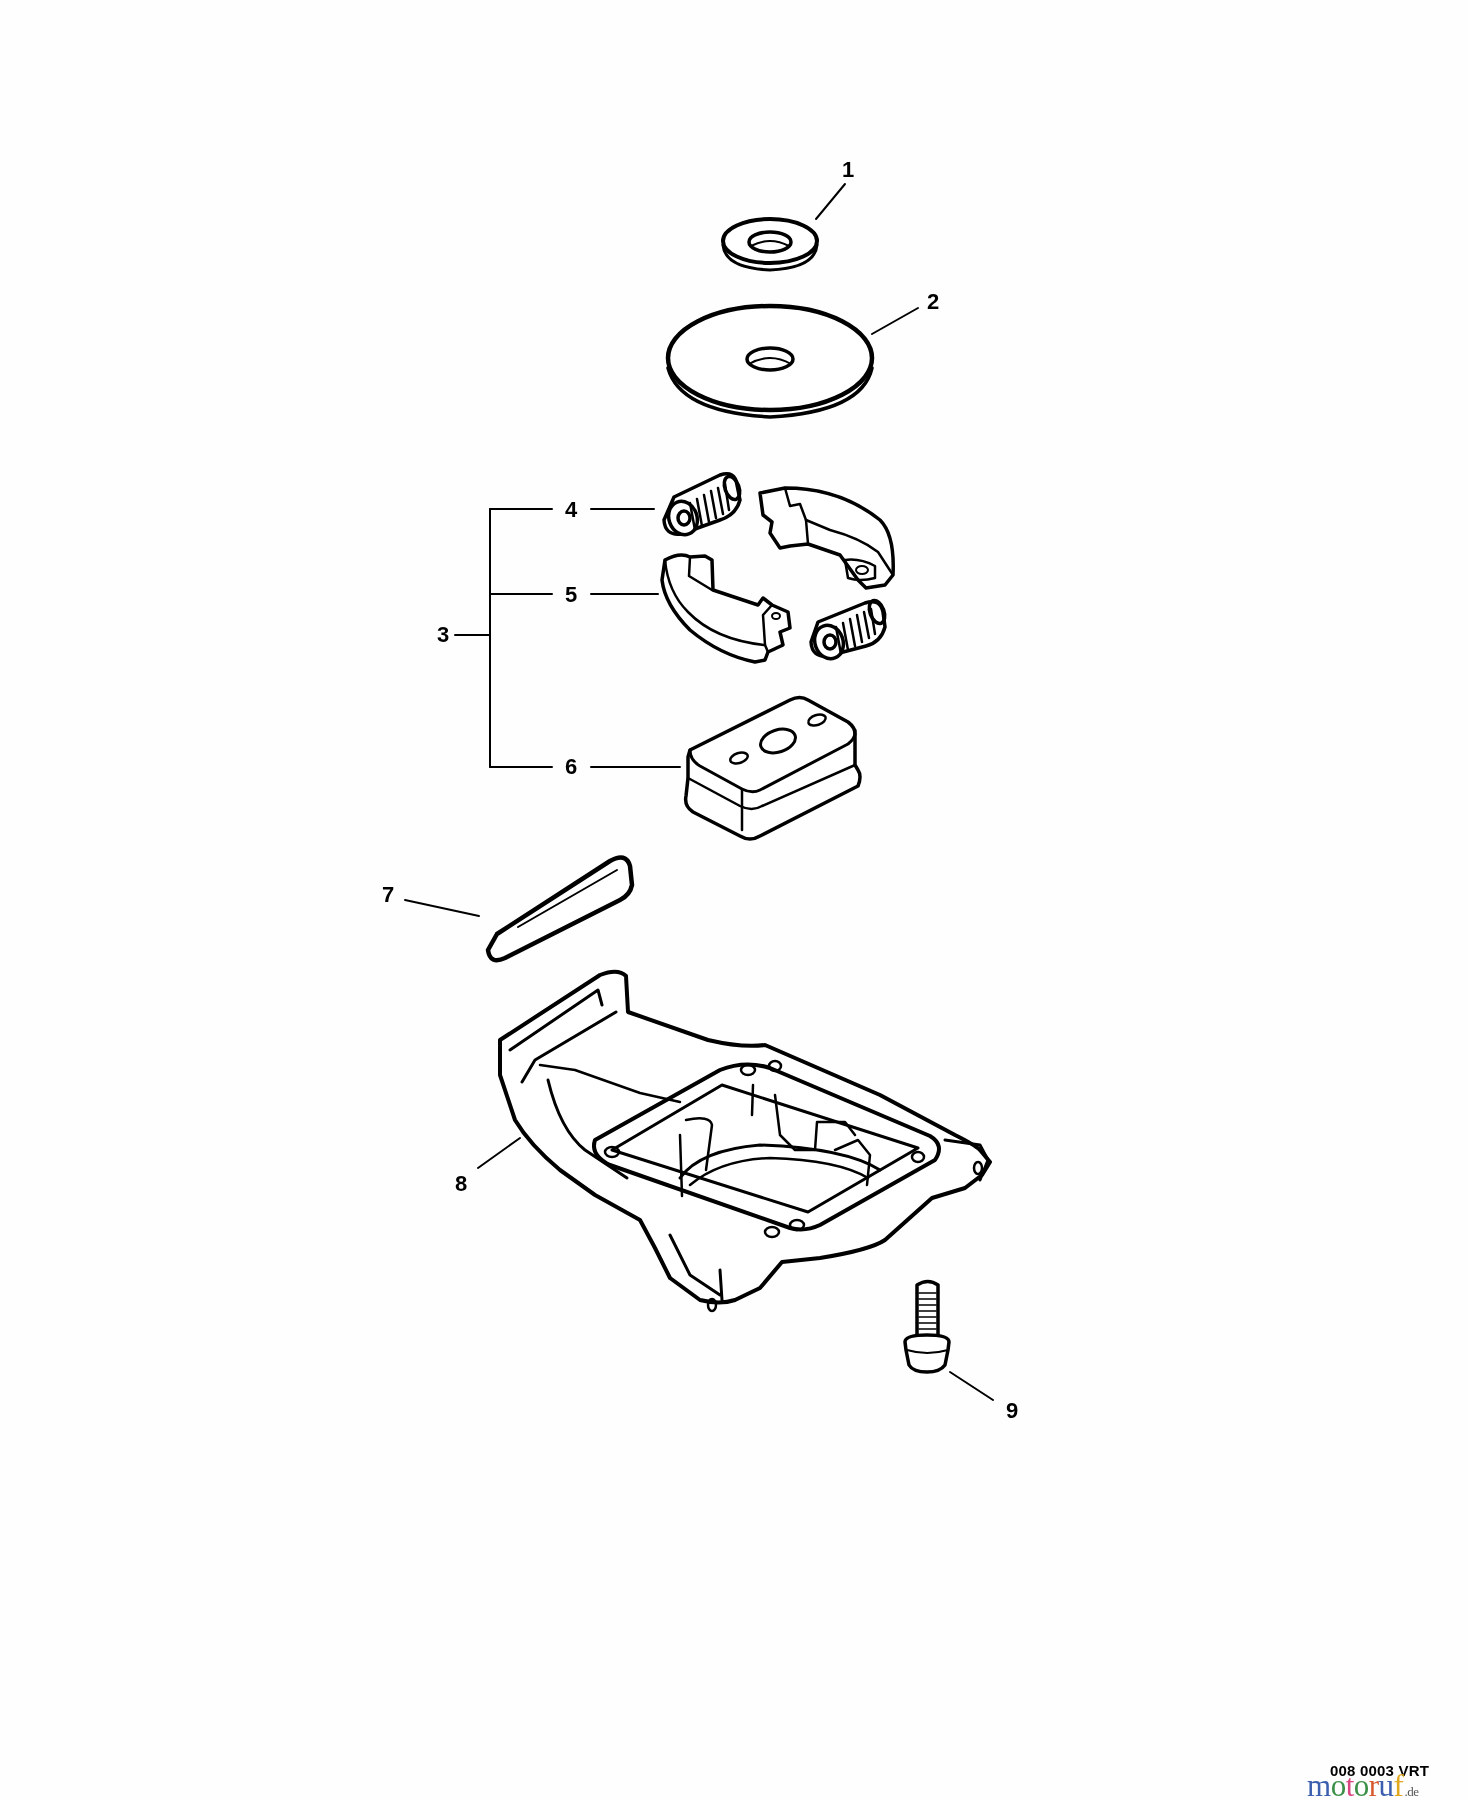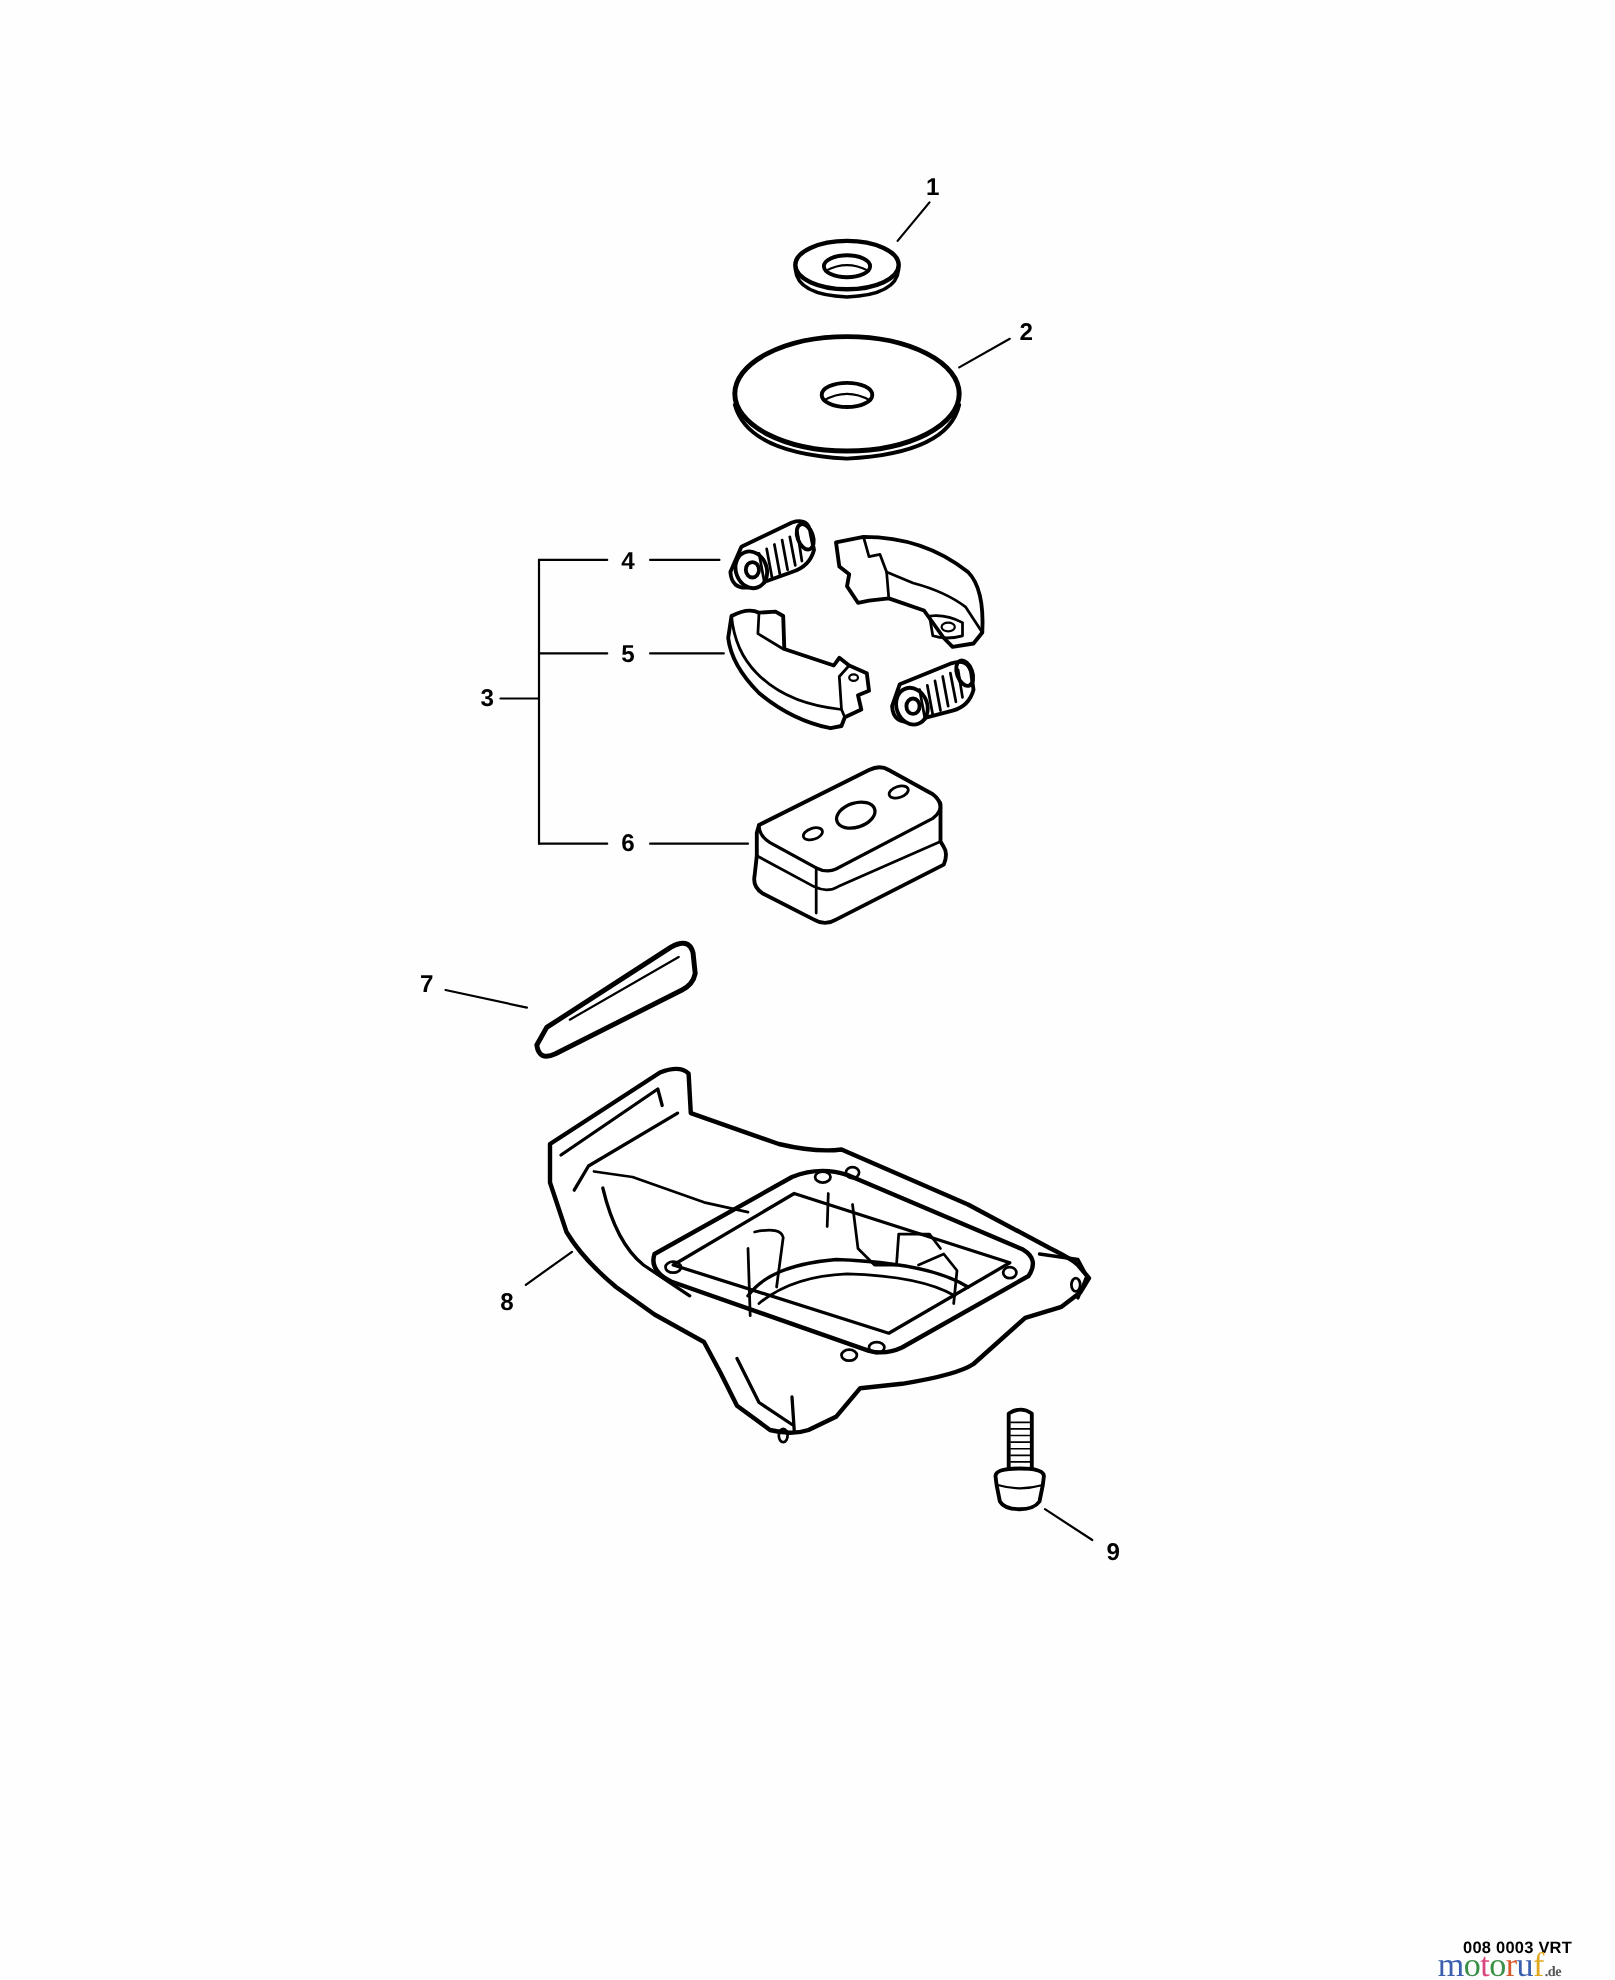--- a/index.html
+++ b/index.html
@@ -6,21 +6,21 @@
   body { width: 1468px; height: 1800px; position: relative; overflow: hidden;
          font-family: "Liberation Sans", sans-serif; }
   #diagram { position: absolute; left: 0; top: 0; width: 1468px; height: 1800px; }
   .callout { position: absolute; font-family: "Liberation Sans", sans-serif; font-weight: bold;
              font-size: 22px; color: #000; line-height: 1; transform: translate(-50%, -50%); }
   .ref-code { position: absolute; left: 1330px; top: 1762px; font-family: "Liberation Sans", sans-serif;
               font-weight: bold; font-size: 15px; color: #000; letter-spacing: 0.2px; }
   .watermark { position: absolute; left: 1307px; top: 1770px; font-family: "Liberation Serif", serif;
                font-size: 31px; line-height: 1; letter-spacing: -0.5px; }
   .watermark span { display: inline-block; }
-  .watermark .tld { font-size: 13px; color: #555; margin-left: 1px; font-weight: bold; }
+  .watermark .tld { font-size: 13px; color: #555; margin-left: 1px; }
 </style>
 </head>
 <body>
 
 <svg id="diagram" viewBox="0 0 1468 1800" xmlns="http://www.w3.org/2000/svg">
   <g fill="none" stroke="#000" stroke-linecap="round" stroke-linejoin="round">
 
     <g>
       <ellipse cx="770" cy="241" rx="47" ry="22" fill="#fff" stroke-width="4"></ellipse>
       <path d="M723 245 Q725 268 770 270 Q815 268 817 245" stroke-width="3"></path>

